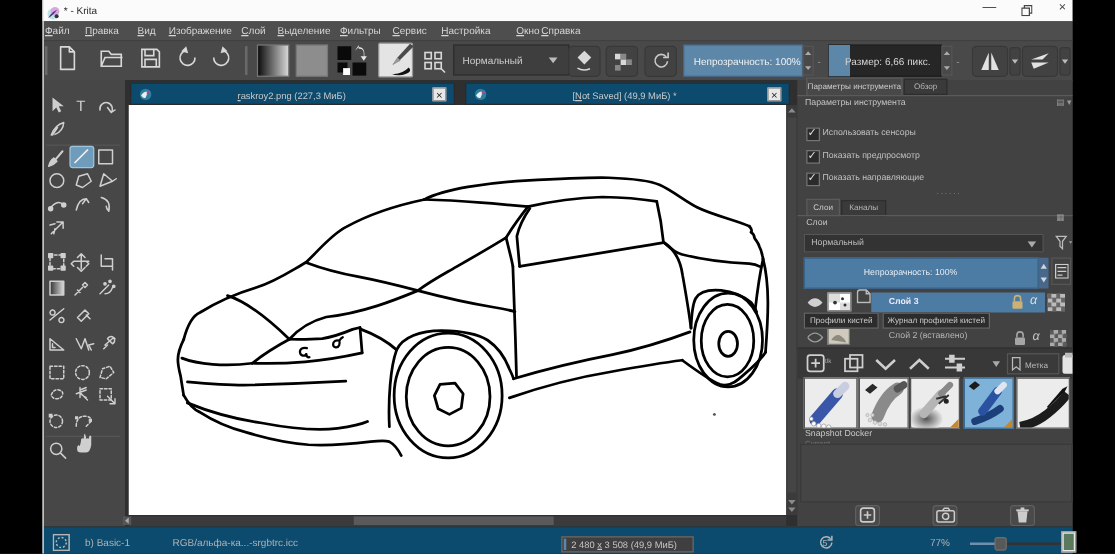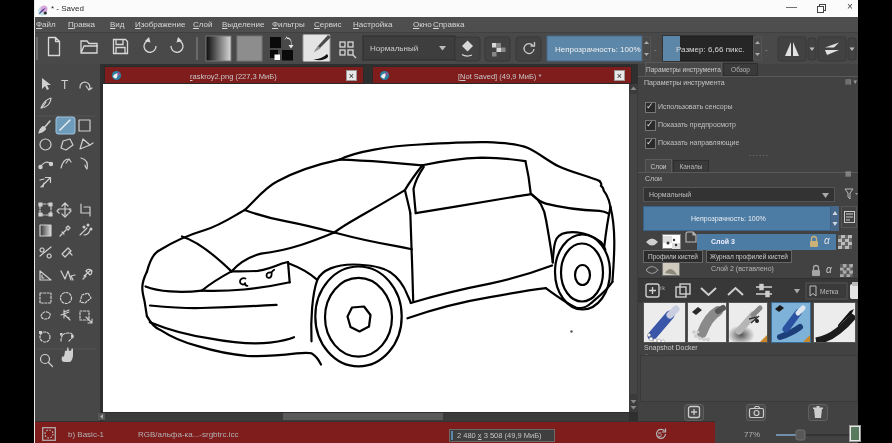--- a/index.html
+++ b/index.html
@@ -9,47 +9,47 @@
 #app{position:absolute;left:34px;top:0;width:824px;height:443px;background:#424242;}
 #titlebar{position:absolute;left:34px;top:0;width:824px;height:17px;background:#fbfbfb;}
 #menubar{position:absolute;left:34px;top:17px;width:824px;height:15px;background:#4e4e4e;
   border-bottom:1px solid #404040;color:#d6d6d6;font-size:8px;}
 #menubar span{position:absolute;top:3px;}
 #toolbar{position:absolute;left:34px;top:33px;width:824px;height:31px;background:#494949;
   border-bottom:1px solid #383838;}
 #toolbox{position:absolute;left:34px;top:64px;width:66px;height:357px;background:#474747;border-right:1px solid #3a3a3a;}
 #docarea{position:absolute;left:100px;top:64px;width:538px;height:357px;background:#2f2f2f;}
 #tabbar{position:absolute;left:100px;top:66px;width:538px;height:18px;}
-.tab{position:absolute;top:0;height:18px;background:#7f1d1d;border:1px solid #2a2a2a;
+.tab{position:absolute;top:0;height:18px;background:#0c4a6e;border:1px solid #2a2a2a;
   box-sizing:border-box;color:#c9c9c9;font-size:7.5px;}
 #canvas{position:absolute;left:103px;top:84px;width:526px;height:328px;background:#fff;}
 #vscroll{position:absolute;left:629px;top:84px;width:9px;height:328px;background:#3b3b3b;}
 #hscroll{position:absolute;left:103px;top:413px;width:526px;height:8px;background:#3b3b3b;}
 #rightpanel{position:absolute;left:638px;top:64px;width:220px;height:357px;background:#424242;}
-#statusbar{position:absolute;left:34px;top:421px;width:681px;height:22px;background:#7f1d1d;
+#statusbar{position:absolute;left:34px;top:421px;width:824px;height:22px;background:#0c4a6e;
   border-top:1px solid #333;color:#b2b2b2;font-size:8px;}
 .wborder{position:absolute;left:34px;top:0;width:1px;height:443px;background:#e9e9e9;z-index:50;}
 .chk{left:7px;width:9px;height:9px;background:#2b2b2b;border:1px solid #777;}
 .chk:after{content:"\2713";position:absolute;left:0px;top:-2px;color:#ddd;font-size:9px;}
 .chkl{left:20px;font-size:7px;color:#c0c0c0;padding-top:1px;}
 #rightpanel{font-family:"Liberation Sans",sans-serif;}
 .tile{height:41px;background:#ececec;border:1px solid #555;box-sizing:border-box;overflow:hidden;}
 .rbtn{width:18px;height:15px;background:#4a4a4a;border:1px solid #5f5f5f;border-radius:3px;}
 </style>
 </head>
 <body>
 <div id="app"></div>
 <div id="titlebar">
  <svg class="abs" style="left:3px;top:5px" width="11" height="11" viewBox="0 0 11 11">
    <circle cx="5.5" cy="6" r="4.5" fill="#bfe2e8"></circle>
    <circle cx="7" cy="4" r="3.5" fill="#d9a7dd"></circle>
    <path d="M1.5,9.5 Q4,8 6.5,5.5 L8.5,3 Q9,2.5 8.2,2.9 L5.5,4.5 Q2.5,7 1.5,9.5Z" fill="#4a3a8a"></path>
    <circle cx="8.3" cy="8" r="1.6" fill="#333"></circle>
  </svg>
- <span class="abs" style="left:17px;top:4px;font-size:8px;color:#2a2a2a">* - Saved</span>
+ <span class="abs" style="left:17px;top:4px;font-size:8px;color:#2a2a2a">* - Krita</span>
  <span class="abs" style="left:752px;top:0px;font-size:11px;color:#444">—</span>
  <svg class="abs" style="left:783px;top:4px" width="9" height="9" viewBox="0 0 9 9">
    <rect x="2.5" y="0.5" width="6" height="6" fill="none" stroke="#444" stroke-width="1"></rect>
    <rect x="0.5" y="2.5" width="6" height="6" fill="#fbfbfb" stroke="#444" stroke-width="1"></rect>
  </svg>
  <span class="abs" style="left:813px;top:1px;font-size:10px;color:#444">×</span>
 </div>
 <div id="menubar">
  <span style="left:2px"><u>Ф</u>айл</span>
  <span style="left:34px"><u>П</u>равка</span>

